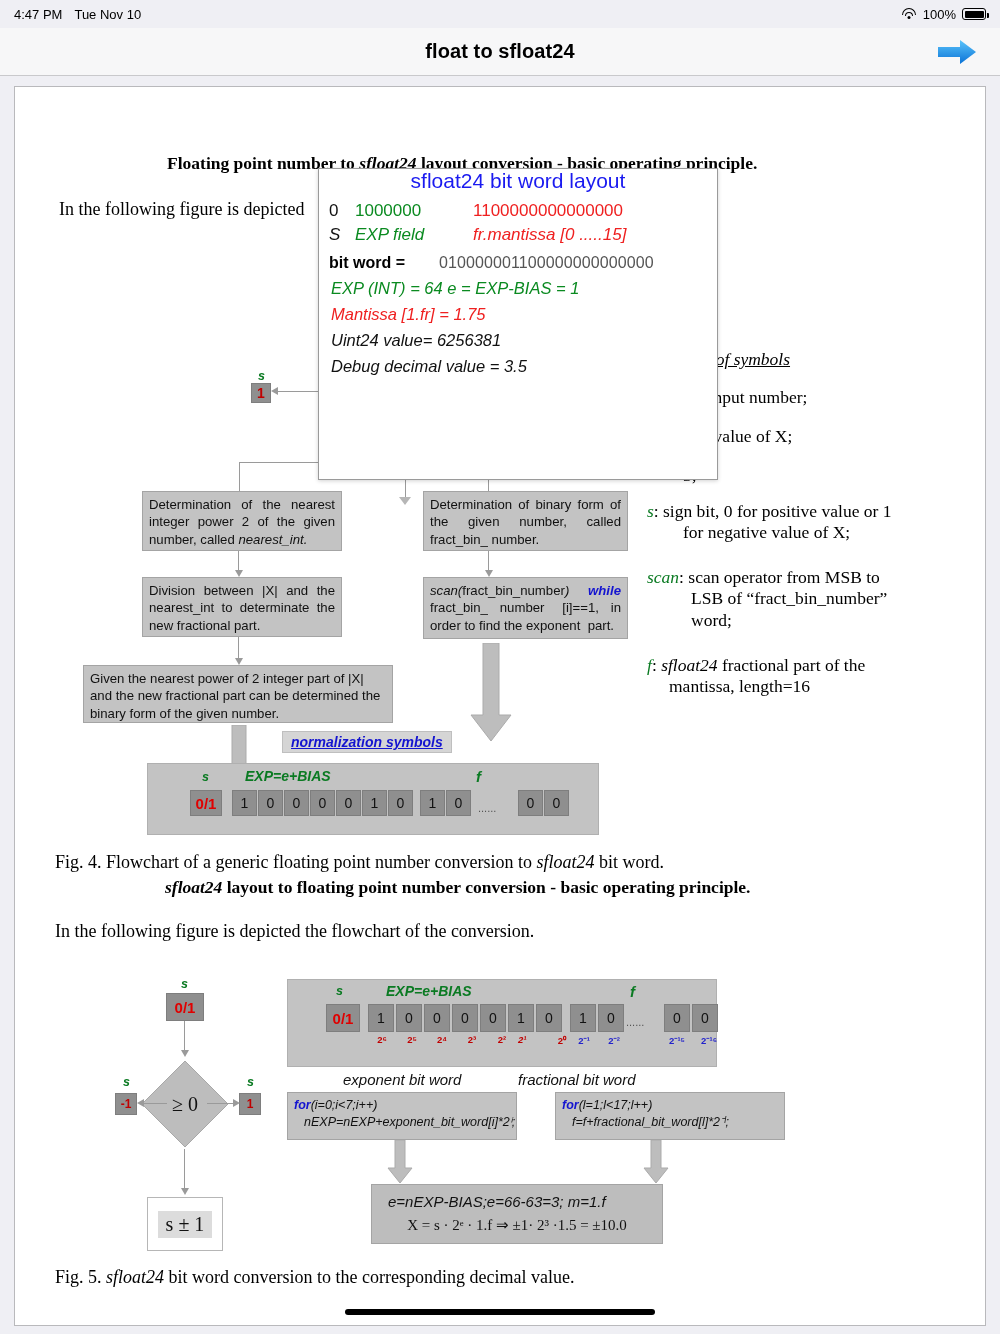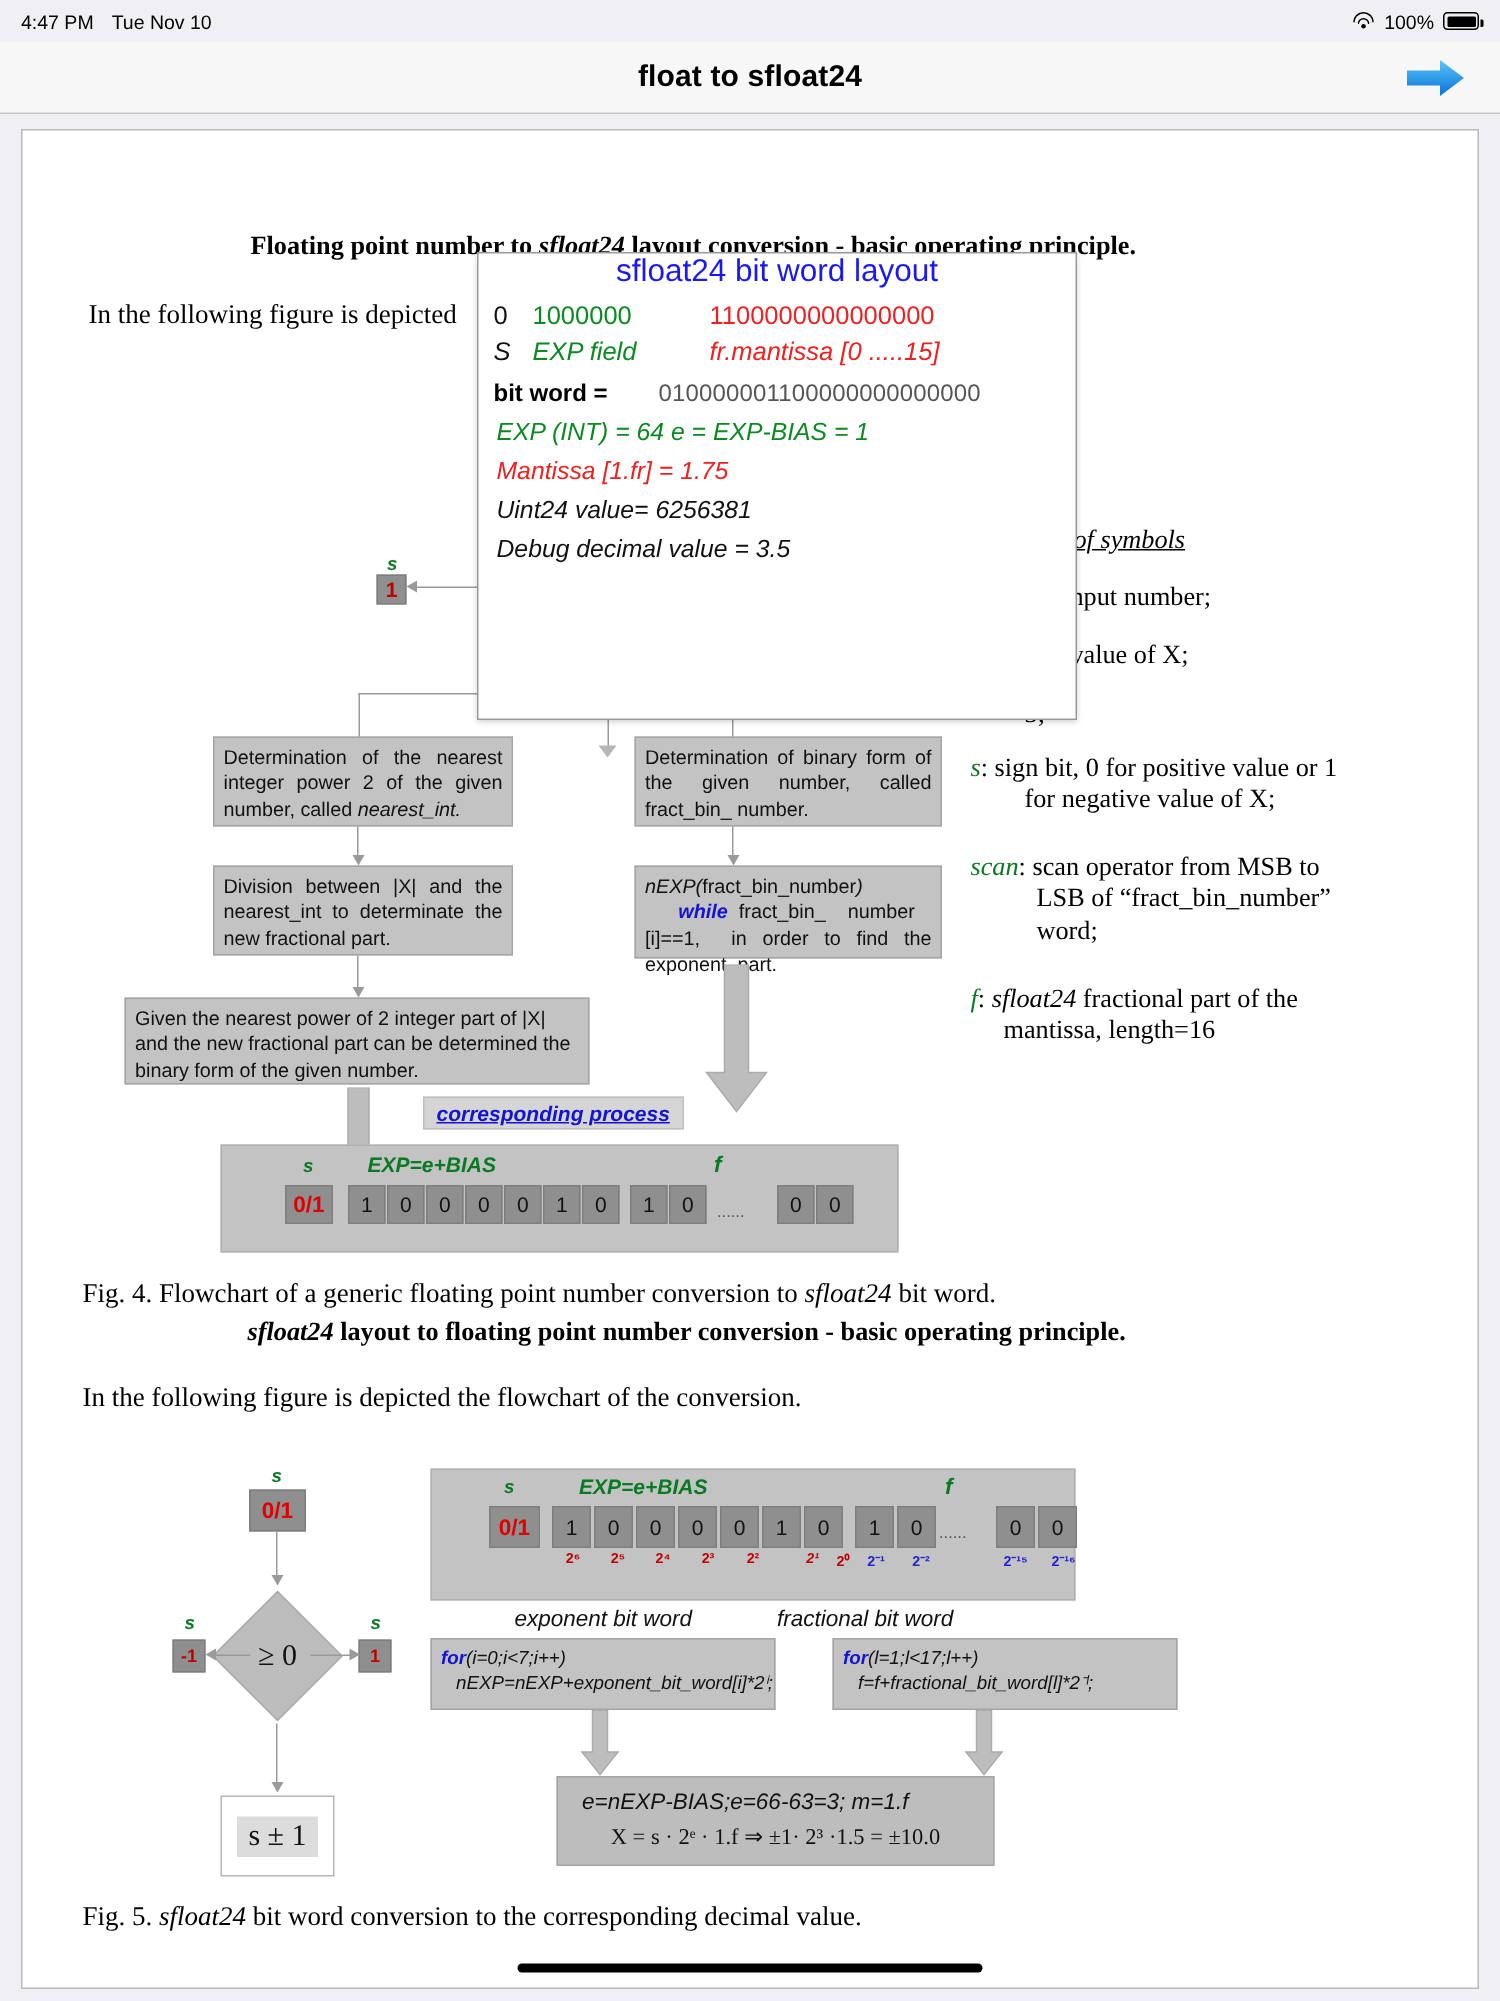--- a/index.html
+++ b/index.html
@@ -226,35 +226,35 @@
   <div class="abs arrow-v" style="left:223px;top:464px;height:20px;"></div>
   <div class="abs fbox" style="left:127px;top:490px;width:200px;height:60px;">Division between |X| and the nearest_int to determinate the new fractional part.</div>
   <div class="abs arrow-v" style="left:223px;top:550px;height:22px;"></div>
   <div class="abs fbox" style="left:68px;top:578px;width:310px;height:58px;text-align:left;">Given the nearest power of  2 integer part  of |X| and the new fractional part can be determined the binary form of the given number.</div>
 
   <div class="abs fbox" style="left:408px;top:404px;width:205px;height:60px;">
     Determination of binary form of the&nbsp;&nbsp; given&nbsp;&nbsp; number,&nbsp;&nbsp; called fract_bin_ number.
   </div>
   <div class="abs arrow-v" style="left:473px;top:464px;height:20px;"></div>
   <div class="abs fbox" style="left:408px;top:490px;width:205px;height:62px;">
-    <span class="it">nEXP(</span>fract_bin_number<span class="it">)</span> &nbsp;&nbsp;&nbsp;<span style="color:#1414d0;font-style:italic;font-weight:700;">while</span> fract_bin_&nbsp; number&nbsp;&nbsp; [i]==1,&nbsp; in order to find the exponent&nbsp; part.
+    <span class="it">scan(</span>fract_bin_number<span class="it">)</span> &nbsp;&nbsp;&nbsp;<span style="color:#1414d0;font-style:italic;font-weight:700;">while</span> fract_bin_&nbsp; number&nbsp;&nbsp; [i]==1,&nbsp; in order to find the exponent&nbsp; part.
   </div>
 
   <div class="bigarrow" style="left:455px;top:556px;">
     <svg width="42" height="100" viewBox="0 0 42 100">
           <path d="M13 0 H29 V72 H41 L21 98 L1 72 H13 Z" fill="#bdbdbd" stroke="#ababab" stroke-width="1"></path>
         </svg>
   </div>
   <div class="bigarrow" style="left:205px;top:638px;">
     <svg width="38" height="66" viewBox="0 0 38 66">
           <path d="M12 0 H26 V44 H36 L19 64 L2 44 H12 Z" fill="#bdbdbd" stroke="#ababab" stroke-width="1"></path>
         </svg>
   </div>
 
-  <div class="normlabel" style="left:267px;top:644px;">corresponding process</div>
+  <div class="normlabel" style="left:267px;top:644px;">normalization symbols</div>
 
   <div class="bitstrip" style="left:132px;top:676px;width:452px;height:72px;">
     <span class="abs slab" style="left:54px;top:6px;">s</span>
     <span class="abs exp-lab" style="left:97px;top:4px;">EXP=e+BIAS</span>
     <span class="abs slab" style="left:328px;top:4px;font-size:15px;">f</span>
     <span class="abs bitcell sval" style="left:42px;top:26px;width:32px;height:26px;">0/1</span>
     <span class="abs" id="f4-exp-cells" style="left:84px;top:26px;display:flex;gap:1px;">
           <span class="bitcell" style="width: 25px; height: 26px;">1</span>
           <span class="bitcell" style="width: 25px; height: 26px;">0</span>
           <span class="bitcell" style="width: 25px; height: 26px;">0</span>
@@ -321,21 +321,21 @@
           <span class="bitcell" style="width: 26px; height: 28px;">0</span>
           <span class="bitcell" style="width: 26px; height: 28px;">1</span>
           <span class="bitcell" style="width: 26px; height: 28px;">0</span>
         </span>
     <span class="abs" id="f5-exp-pows" style="left:80px;top:54px;display:flex;gap:2px;">
           <span class="pw-red" style="width: 28px; text-align: center;">2⁶</span>
           <span class="pw-red" style="width: 28px; text-align: center;">2⁵</span>
           <span class="pw-red" style="width: 28px; text-align: center;">2⁴</span>
           <span class="pw-red" style="width: 28px; text-align: center;">2³</span>
           <span class="pw-red" style="width: 28px; text-align: center;">2²</span>
-          <span class="pw-red" style="width: 28px; text-align: right; font-style: italic;">2¹</span>
+          <span class="pw-red" style="width: 28px; text-align: left; font-style: italic;">2¹</span>
           <span class="pw-red" style="width: 28px; text-align: center;">2⁰</span>
         </span>
     <span class="abs" id="f5-frac-head" style="left:282px;top:24px;display:flex;gap:2px;">
           <span class="bitcell" style="width: 26px; height: 28px;">1</span>
           <span class="bitcell" style="width: 26px; height: 28px;">0</span>
         </span>
     <span class="abs" id="f5-frac-pows-head" style="left:282px;top:54px;display:flex;gap:2px;">
           <span class="pw-blue" style="width: 28px; text-align: center;">2⁻¹</span>
           <span class="pw-blue" style="width: 28px; text-align: center;">2⁻²</span>
         </span>

